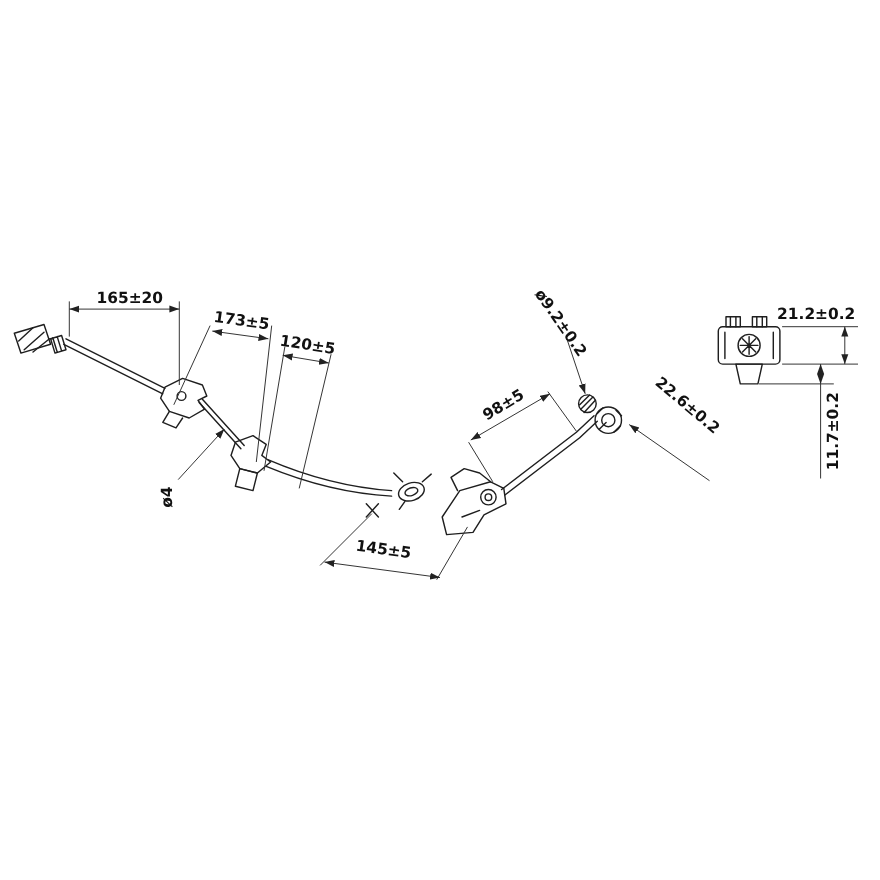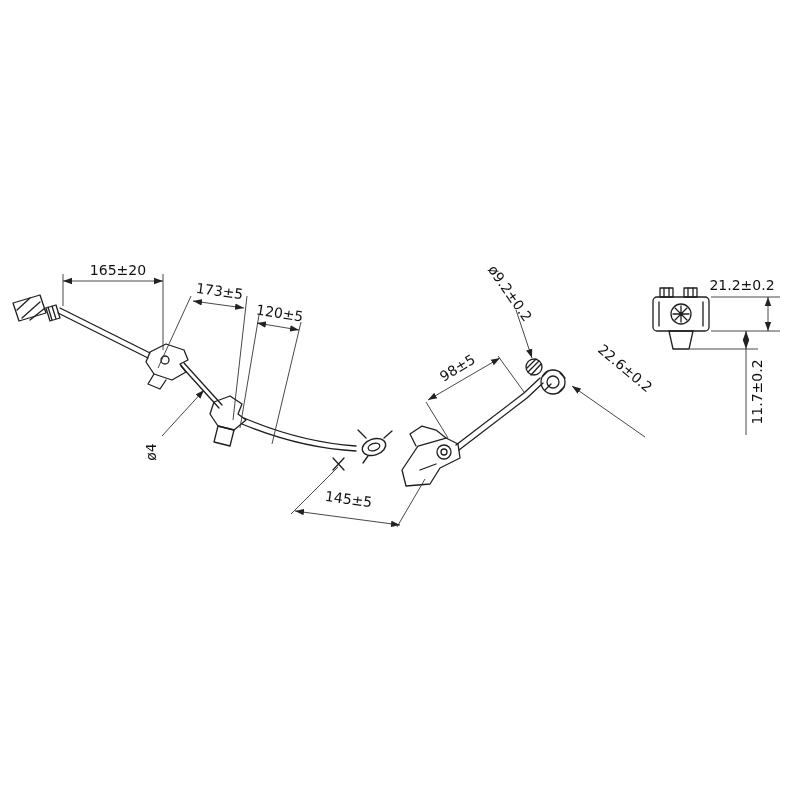--- a/index.html
+++ b/index.html
@@ -1,20 +1,21 @@
 <!DOCTYPE html>
 <html><head>
 <meta charset="utf-8">
 <style>
   html, body { margin: 0; padding: 0; background: #ffffff; }
   .canvas {
     width: 700px; height: 800px;
     background: #ffffff;
     position: relative;
     font-family: "DejaVu Sans", sans-serif;
+    font-weight: bold;
   }
   svg { display: block; }
   .ln   { stroke: #1f1f1f; stroke-width: 1.3; fill: none; stroke-linejoin: round; stroke-linecap: round; }
   .dim  { stroke: #333333; stroke-width: 0.9; fill: none; }
   .dimtext {
     font-family: "DejaVu Sans", sans-serif;
     font-size: 14px;
     fill: #111111;
     stroke: none;
     text-anchor: middle;

